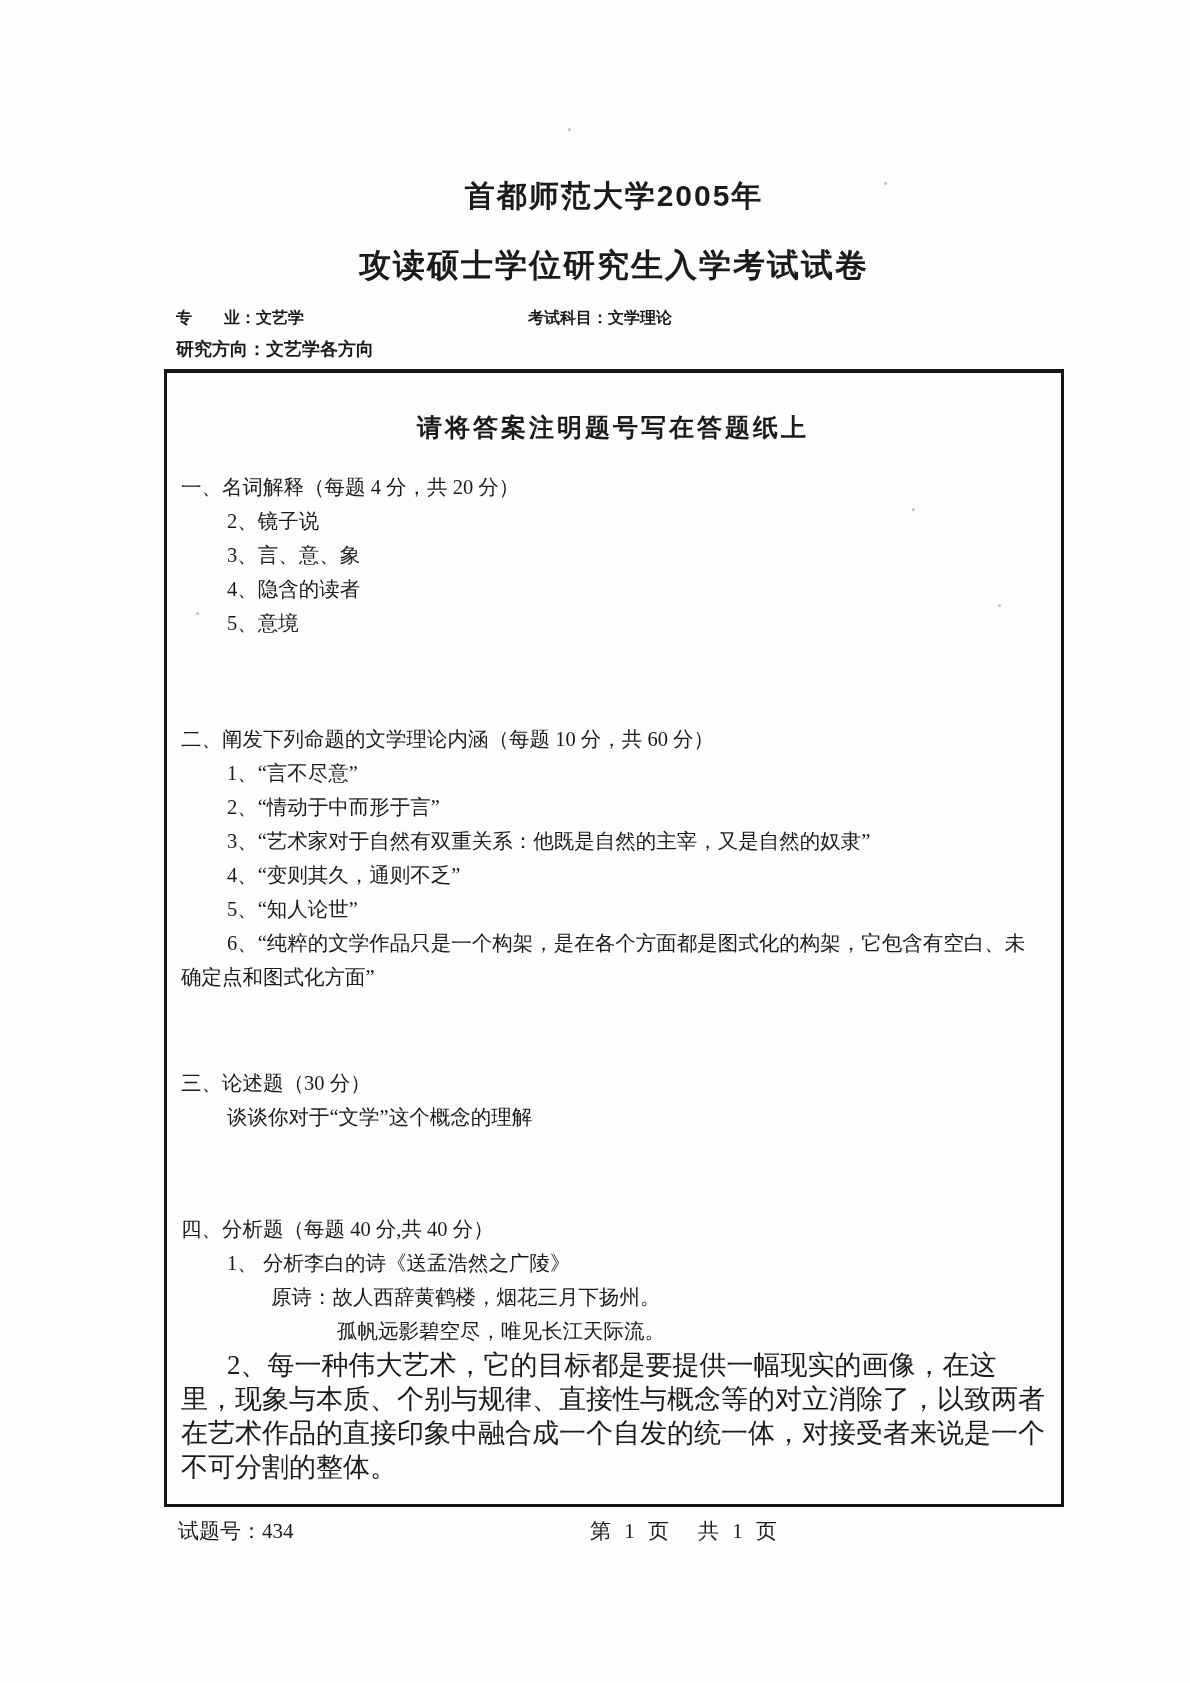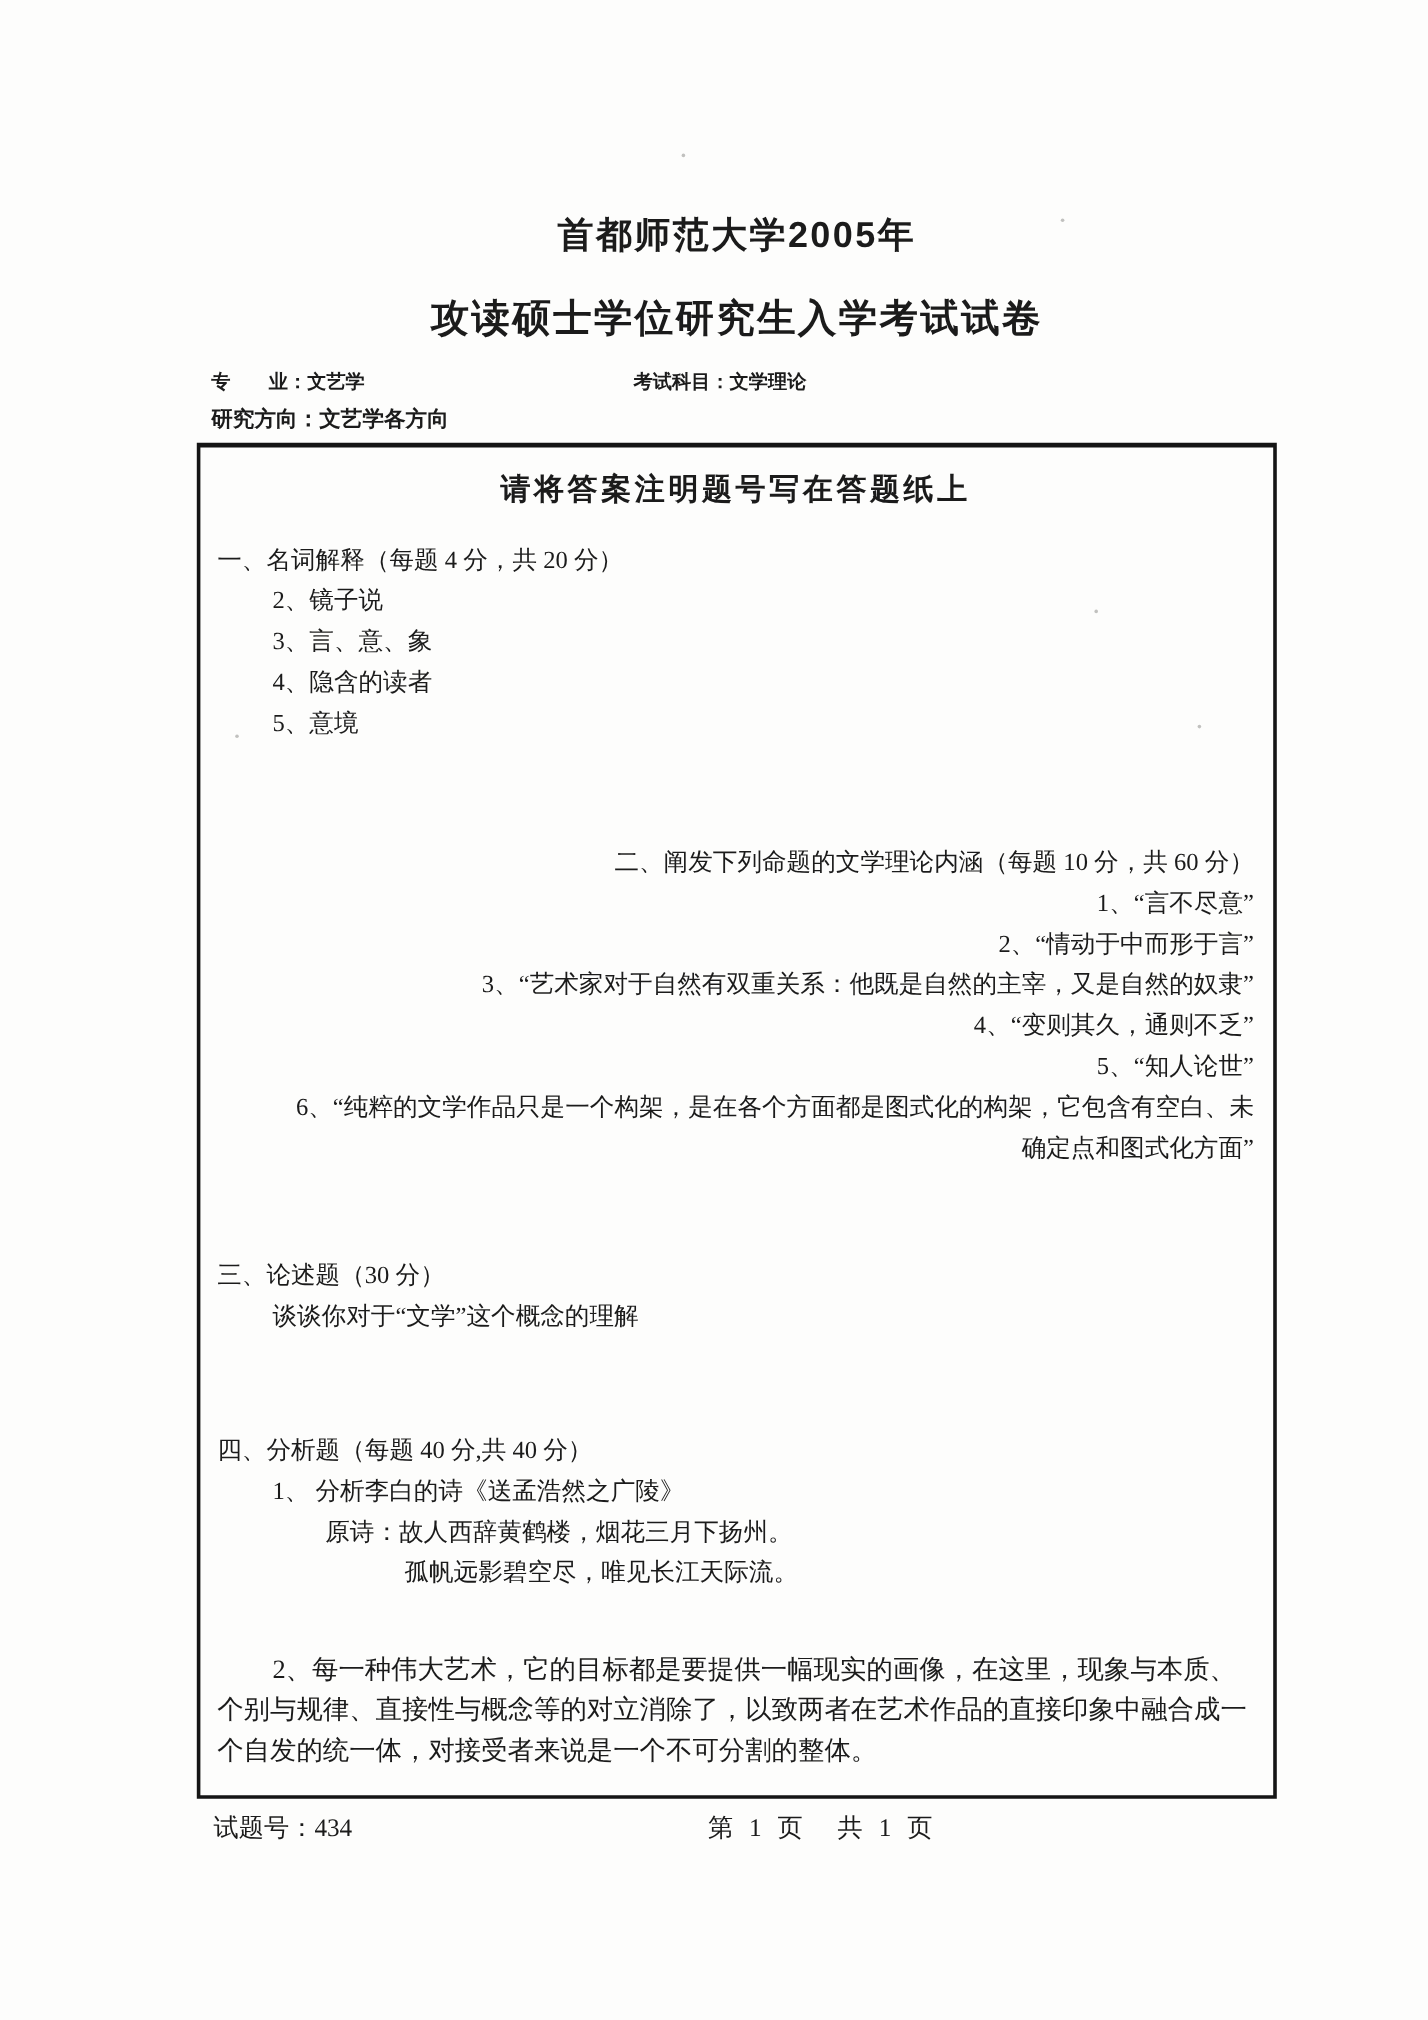--- a/index.html
+++ b/index.html
@@ -49,36 +49,36 @@
     font-family: "Liberation Sans", sans-serif;
     font-size: 18px;
     font-weight: bold;
     padding-left: 12px;
     padding-bottom: 8px;
   }
   .content-box {
     border: 3px solid #151515;
     border-top-width: 4px;
     min-height: 1088px;
-    padding: 8px 16px 20px 14px;
+    padding: 28px 16px 20px 14px;
   }
   .notice {
     margin-top: 10px;
     text-align: center;
     font-family: "Liberation Sans", sans-serif;
     font-size: 25px;
     font-weight: 600;
     letter-spacing: 3px;
   }
   .section-heading {
     font-size: 20.5px;
     line-height: 34px;
   }
   .sec-1 { margin-top: 26px; }
-  .sec-2 { margin-top: 82px; text-align: right; }
+  .sec-2 { margin-top: 82px; }
   .sec-3 { margin-top: 72px; }
   .sec-4 { margin-top: 78px; }
   .item {
     margin-left: 46px;
     font-size: 20.5px;
     line-height: 34px;
   }
   .hanging-paragraph {
     font-size: 20.5px;
     line-height: 34px;
@@ -88,22 +88,21 @@
     margin-left: 90px;
     font-size: 20.5px;
     line-height: 34px;
   }
   .poem-line-2 {
     margin-left: 156px;
     font-size: 20.5px;
     line-height: 34px;
   }
   .closing-paragraph {
-    margin-top: 46px;
-    font-size: 22px;
+    font-size: 27px;
     line-height: 34px;
     text-indent: 46px;
   }
   .footer-row {
     margin-top: 10px;
     position: relative;
     font-size: 21px;
     padding-left: 14px;
     height: 30px;
   }

